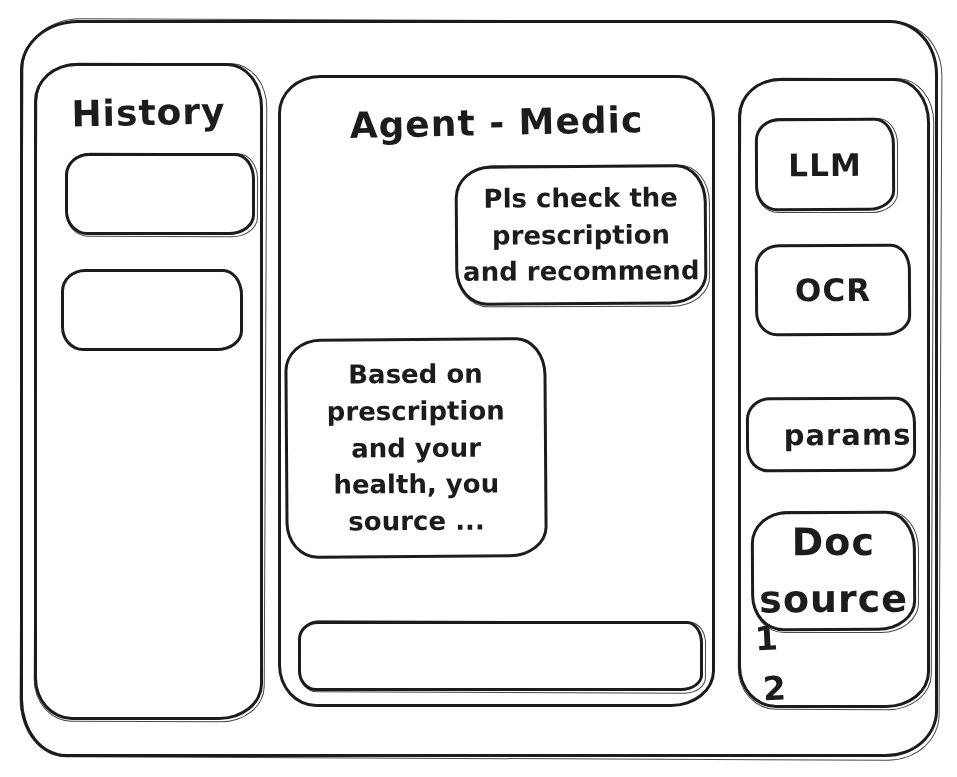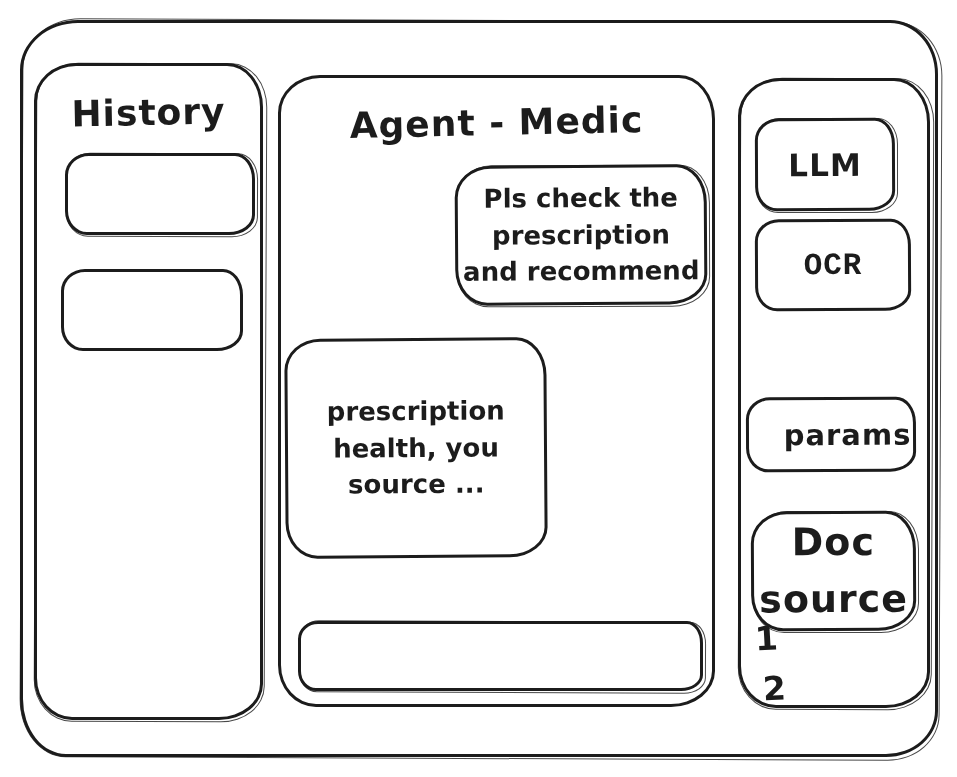--- a/index.html
+++ b/index.html
@@ -65,37 +65,39 @@
 <div class="sk r-panel" style="left:278px; top:75px; width:437px; height:632px;">
   <div class="hand title" style="top:24px;">Agent - Medic</div>
 
   <div class="sk r-bubble dbl bubble hand" style="left:174px; top:87px; width:252px; height:140px;">
     <div>Pls check the</div>
     <div>prescription</div>
     <div>and recommend</div>
   </div>
 
   <div class="sk r-bubble bubble hand" style="left:4px; top:260px; width:262px; height:220px;">
+    <div>Based on</div>
     <div>prescription</div>
+    <div>and your</div>
     <div>health, you</div>
     <div>source ...</div>
   </div>
 
   <div class="sk r-input dbl composer-wrap" style="left:17px; top:543px; width:405px; height:70px;">
     <input type="text" placeholder="" style="">
   </div>
 </div>
 
 <div class="sk r-panel dbl" style="left:738px; top:78px; width:192px; height:630px;">
 
   <div class="sk r-box dbl toolbtn hand" style="left:14px; top:37px; width:140px; height:93px;">
     <span>LLM</span>
   </div>
 
-  <div class="sk r-box toolbtn hand" style="left:14px; top:138px; width:156px; height:92px;font-family:Liberation Mono, monospace;">
+  <div class="sk r-box toolbtn hand" style="left:14px; top:163px; width:156px; height:92px;">
     <span>OCR</span>
   </div>
 
   <div class="sk r-box toolbtn hand" style="left:5px; top:316px; width:170px; height:75px; font-size:29px;padding-left:33px;">
     <span>params</span>
   </div>
 
   <div class="sk r-bubble dbl toolbtn hand" style="left:10px; top:430px; width:165px; height:120px; font-size:38px; line-height:1.5;">
     <div>Doc</div>
     <div>source</div>

